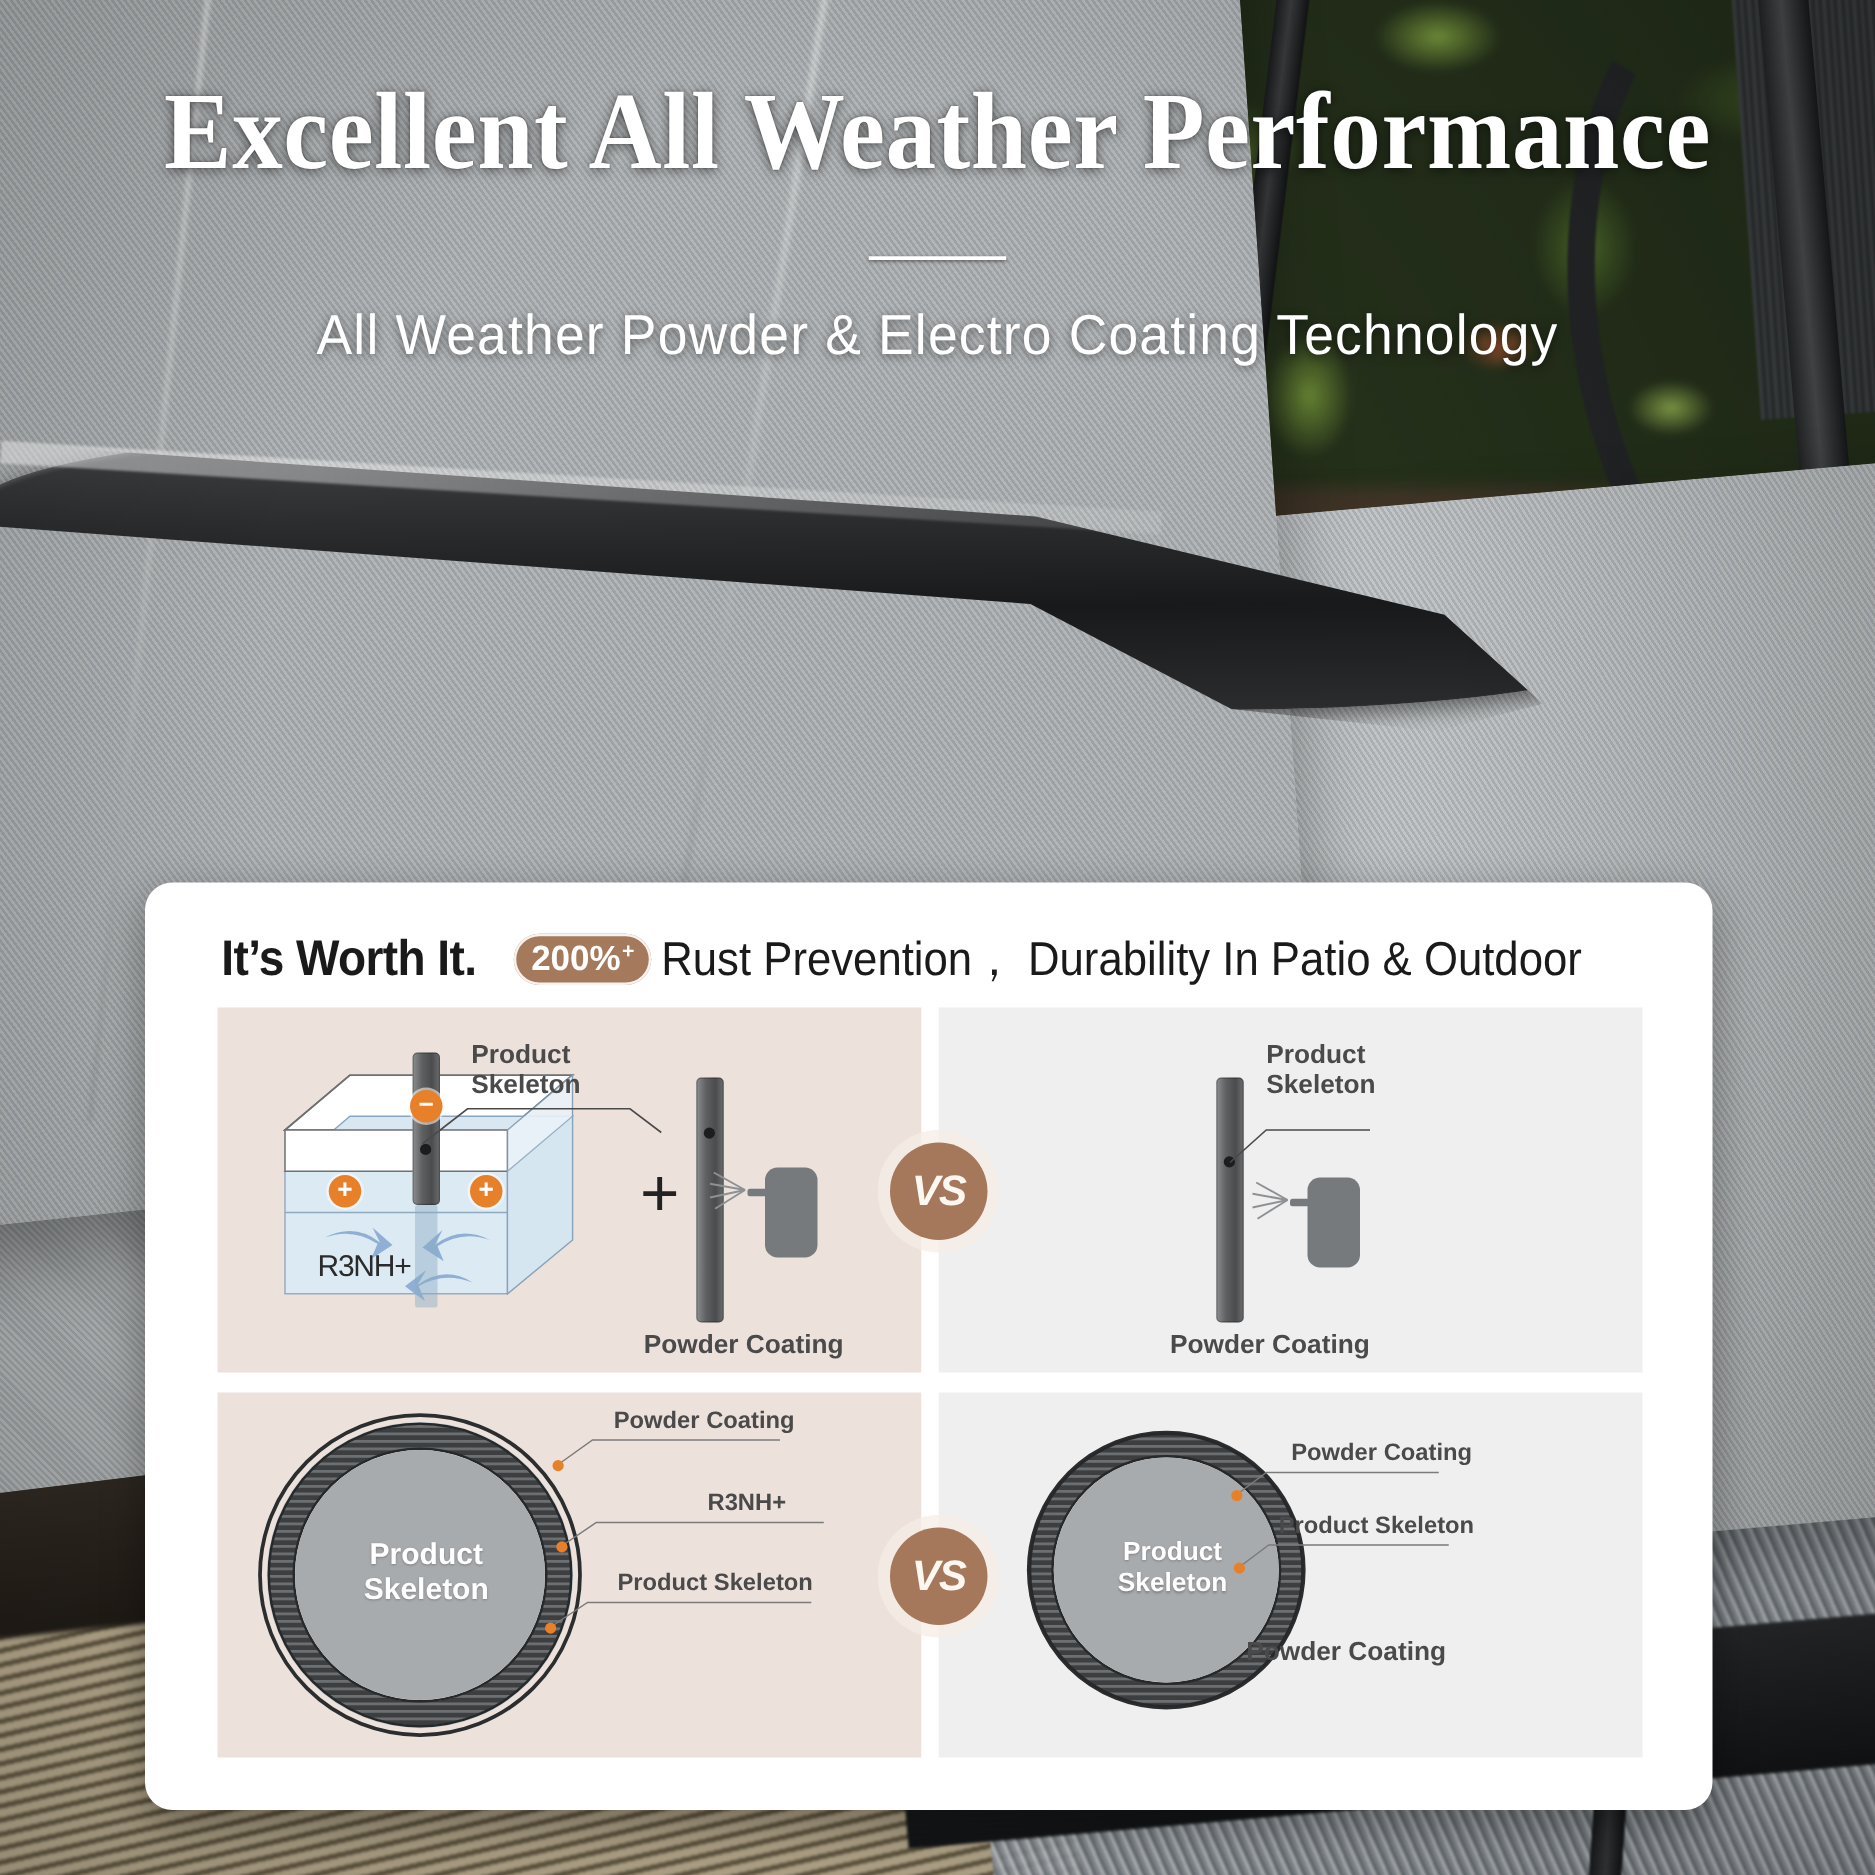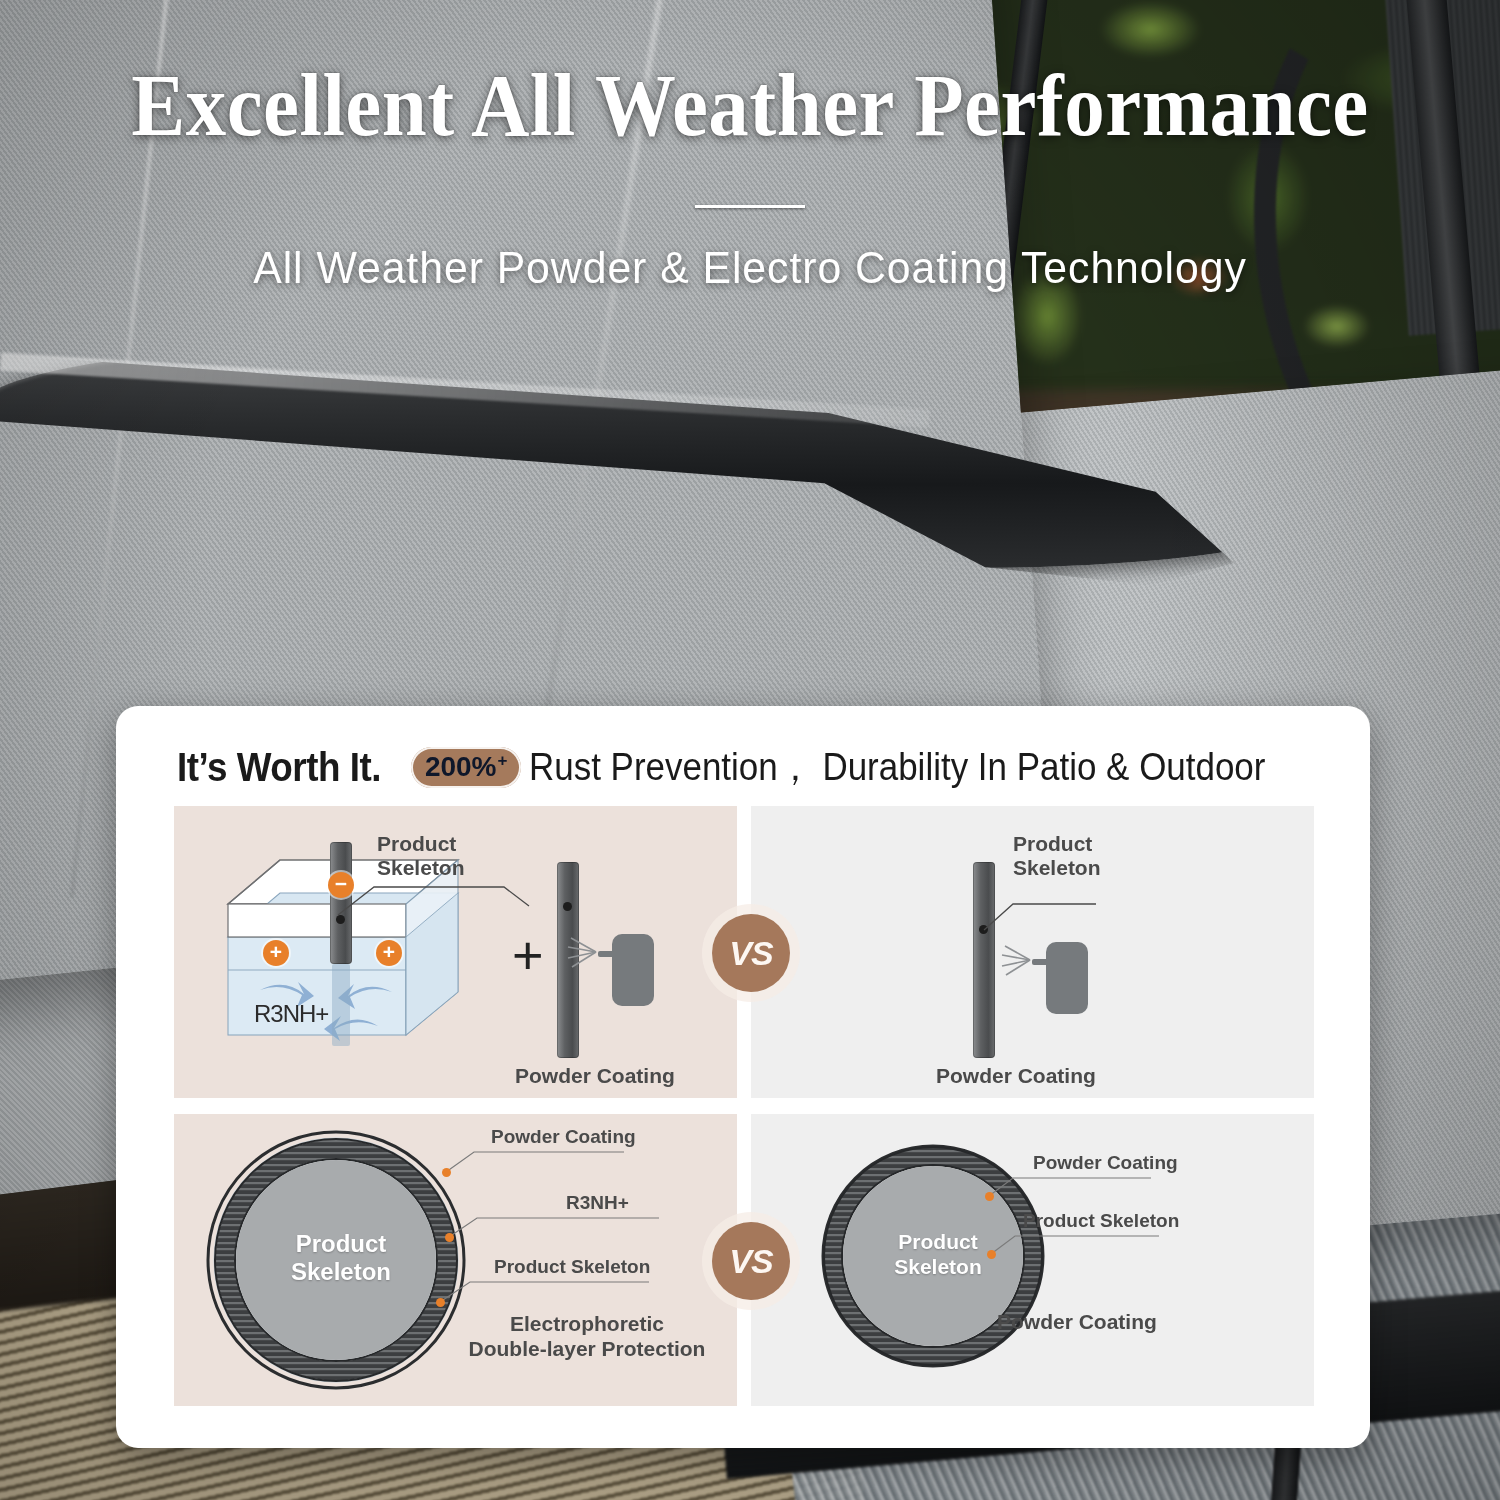--- a/index.html
+++ b/index.html
@@ -268,21 +268,21 @@
     color: #1a1a1a;
     letter-spacing: -.5px;
     transform: scaleX(.92);
     transform-origin: left center;
   }
   .badge-200 {
     display: inline-flex;
     align-items: baseline;
     justify-content: center;
     background: #a57a5c;
-    color: #0f172a;
+    color: #ffffff;
     border-radius: 999px;
     padding: 4px 14px 5px 14px;
     margin: 0 8px 0 12px;
     font-size: 28px;
     font-weight: bold;
     letter-spacing: 0;
     box-shadow: 0 0 0 2px rgba(255,255,255,.9) inset;
   }
   .badge-200 sup {
     font-size: 17px;
@@ -585,22 +585,20 @@
           <polyline points="275,123 303,104 485,104" fill="none" stroke="#7b7b7b" stroke-width="1.2"></polyline>
           <polyline points="266,188 296,168 475,168" fill="none" stroke="#7b7b7b" stroke-width="1.2"></polyline>
         </svg>
         <div class="odot" style="left:268px; top:54px;"></div>
         <div class="odot" style="left:271px; top:119px;"></div>
         <div class="odot" style="left:262px; top:184px;"></div>
 
         <div class="leader-txt" style="left:317px; top:12px;">Powder Coating</div>
         <div class="leader-txt" style="left:392px; top:78px;">R3NH+</div>
         <div class="leader-txt" style="left:320px; top:142px;">Product Skeleton</div>
-        <div class="leader-txt big" style="left:278px; top:198px; width:270px; text-align:center;">Electrophoretic
-Double-layer Protection</div>
       </div>
 
       <div class="q right bot bg-gray">
         <svg width="250" height="250" style="position:absolute;left:62px;top:24px;">
           <defs>
             <pattern id="hatchR" width="6" height="6" patternUnits="userSpaceOnUse">
               <rect width="6" height="6" fill="#3c3e40"></rect>
               <rect width="6" height="2.2" fill="#6d7072"></rect>
             </pattern>
           </defs>

